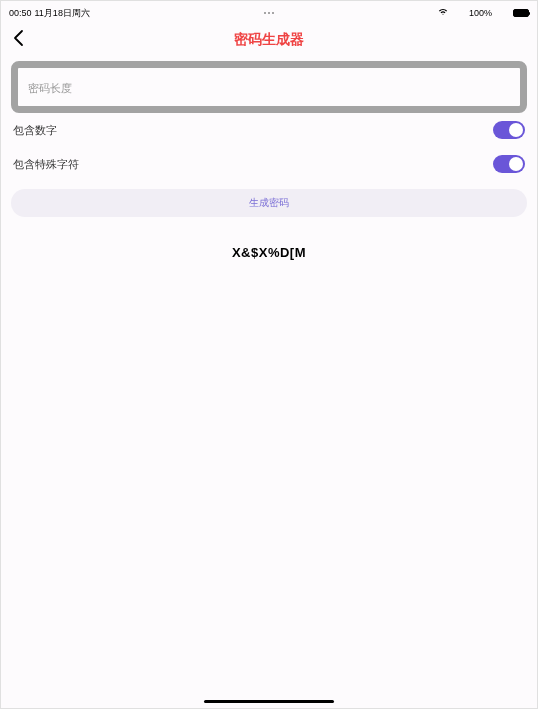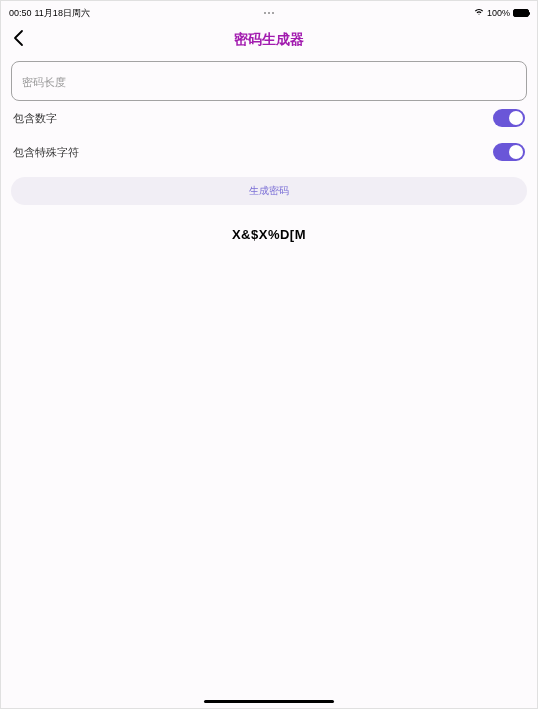--- a/index.html
+++ b/index.html
@@ -40,21 +40,21 @@
     }
     .dot {
       width: 2px;
       height: 2px;
       background: #888;
       border-radius: 50%;
     }
     .status-right {
       display: flex;
       align-items: center;
-      gap: 3px;
+      gap: 21px;
     }
     .battery {
       width: 16px;
       height: 8px;
       border: 1px solid #000;
       border-radius: 2px;
       position: relative;
       background: #000;
     }
     .battery::after {
@@ -84,28 +84,28 @@
       cursor: pointer;
       position: absolute;
       left: 12px;
     }
     .title {
       position: absolute;
       left: 50%;
       transform: translateX(-50%);
       font-size: 14px;
       font-weight: 600;
-      color: #a21caf;
+      color: #ef4444;
     }
     .content {
       padding: 0 10px;
     }
     .input-container {
       margin-top: 6px;
-      border: 1px solid #a3a3a3;
+      border: 7px solid #a3a3a3;
       border-radius: 8px;
       padding: 10px 10px;
       background: #fdfbfd;
     }
     .input-field {
       width: 100%;
       border: none;
       outline: none;
       font-size: 11px;
       color: #000;
@@ -145,21 +145,21 @@
       background: #f1eef5;
       border-radius: 14px;
       padding: 7px;
       text-align: center;
       font-size: 10px;
       color: #7b6fd6;
       cursor: pointer;
     }
     .password-output {
       text-align: center;
-      margin-top: 22px;
+      margin-top: 28px;
       font-size: 13px;
       font-weight: 700;
       color: #000;
       letter-spacing: 0.5px;
     }
     .home-indicator {
       position: absolute;
       bottom: 5px;
       left: 50%;
       transform: translateX(-50%);

